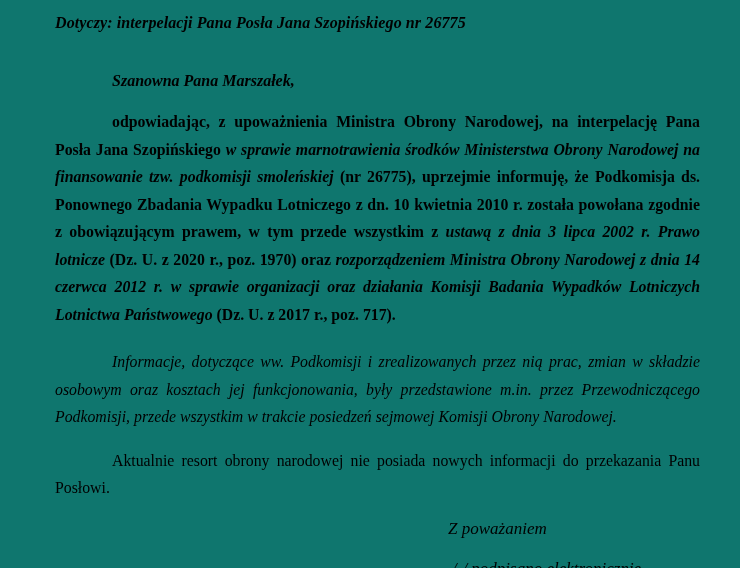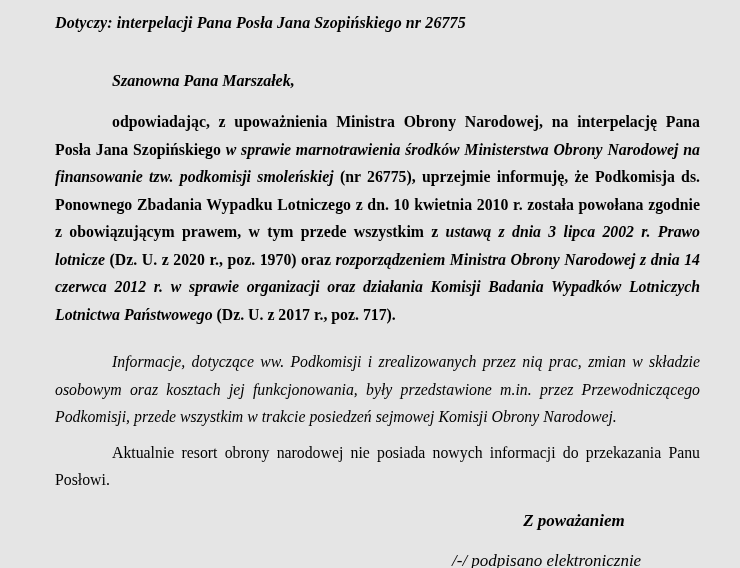--- a/index.html
+++ b/index.html
@@ -1,21 +1,21 @@
 <!DOCTYPE html>
 <html><head>
 <meta charset="utf-8">
 <style>
   * { margin: 0; padding: 0; box-sizing: border-box; }
   html, body { background: #ffffff; }
   .page {
     position: relative;
     width: 740px;
     height: 568px;
-    background: #e5e5e5;
+    background: #0f766e;
     color: #000000;
     font-family: "Liberation Serif", serif;
     overflow: hidden;
   }
   .content {
     position: absolute;
     left: 55px;
     top: 0;
     width: 645px;
     padding-top: 9px;
@@ -36,30 +36,29 @@
     line-height: 27.5px;
   }
   .para {
     font-size: 15.8px;
     line-height: 27.5px;
     text-align: justify;
     text-indent: 57px;
   }
   .para.p1 { margin-top: 14px; font-weight: bold; }
   .para.p2 { margin-top: 20px; font-style: italic; }
-  .para.p3 { margin-top: 8px; }
+  .para.p3 { margin-top: 16px; }
   .em { font-style: italic; }
   .closing {
     margin-top: 13px;
     margin-left: 393px;
     font-size: 17px;
-    font-weight: bold;
+    font-weight: normal;
     font-style: italic;
     line-height: 27.5px;
-    text-align: center;
   }
   .signature-note {
     margin-top: 17px;
     margin-left: 397px;
     font-size: 17px;
     font-style: italic;
     line-height: 20px;
   }
 </style>
 </head>

